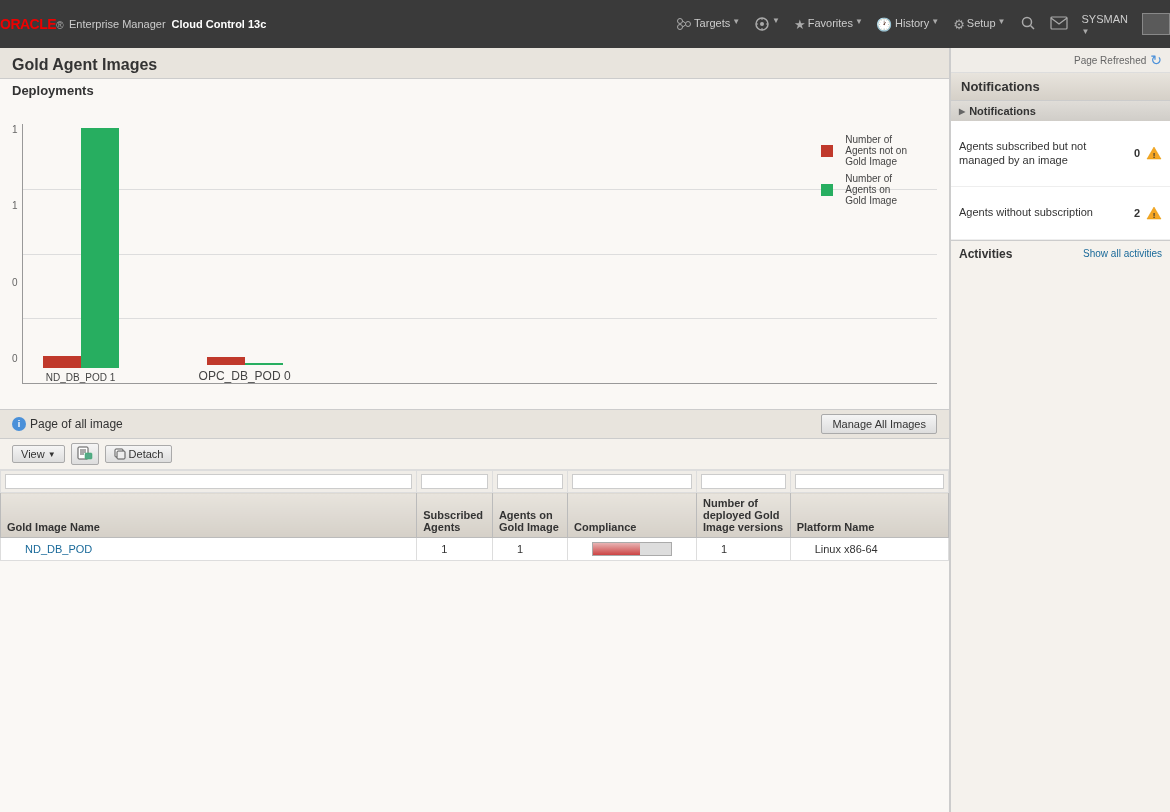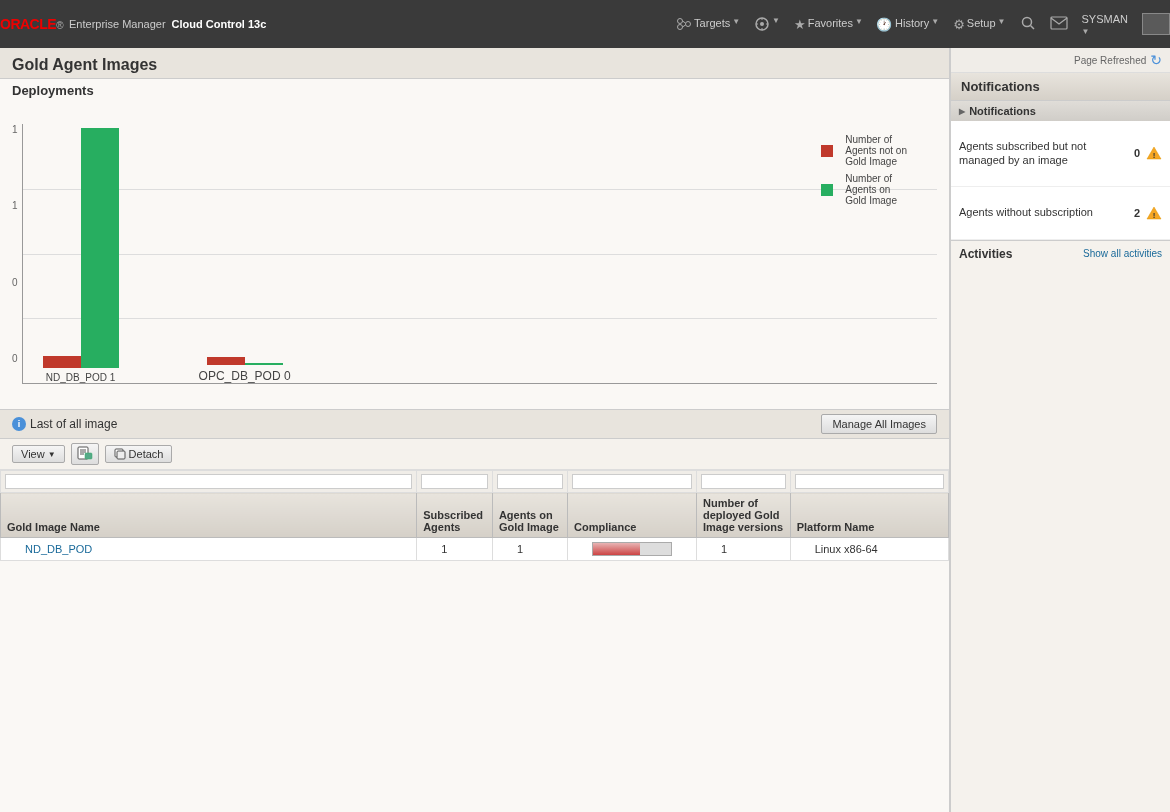--- a/index.html
+++ b/index.html
@@ -550,21 +550,21 @@
             <div class="legend-color" style="background:#27ae60;"></div>
             <span style="font-size:10px;color:#444;">Number of<br>Agents on<br>Gold Image</span>
           </div>
         </div>
       </div>
     </div>
 
     <div class="list-header-bar">
       <div class="list-info">
         <div class="info-icon">i</div>
-        <span>Last of all image</span>
+        <span>Page of all image</span>
       </div>
       <button class="manage-btn">Manage All Images</button>
     </div>
 
     <div class="toolbar">
       <button class="toolbar-btn">
         <span>View</span>
         <span style="font-size:8px;">▼</span>
       </button>
       <button class="toolbar-icon-btn">

